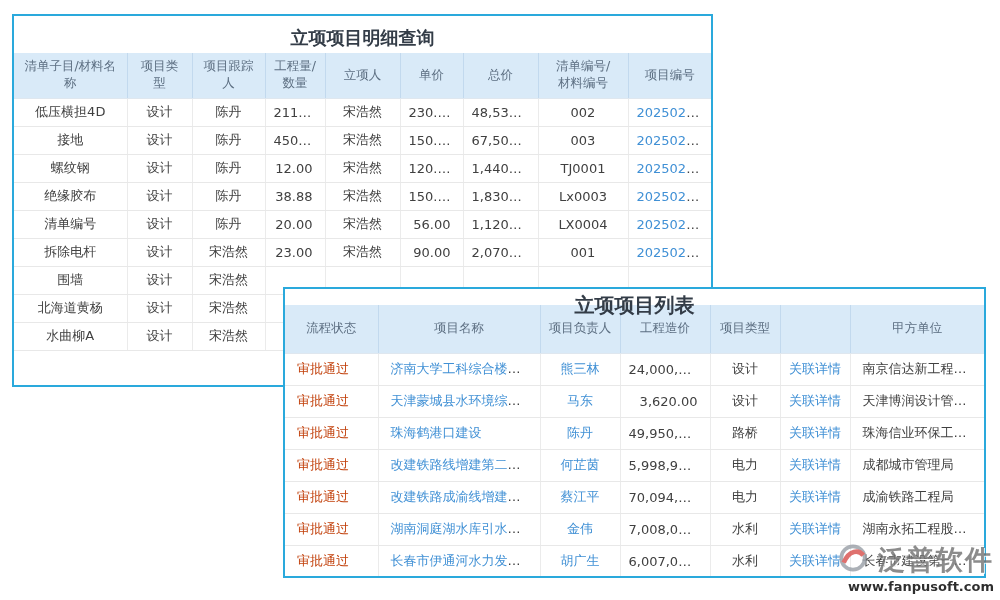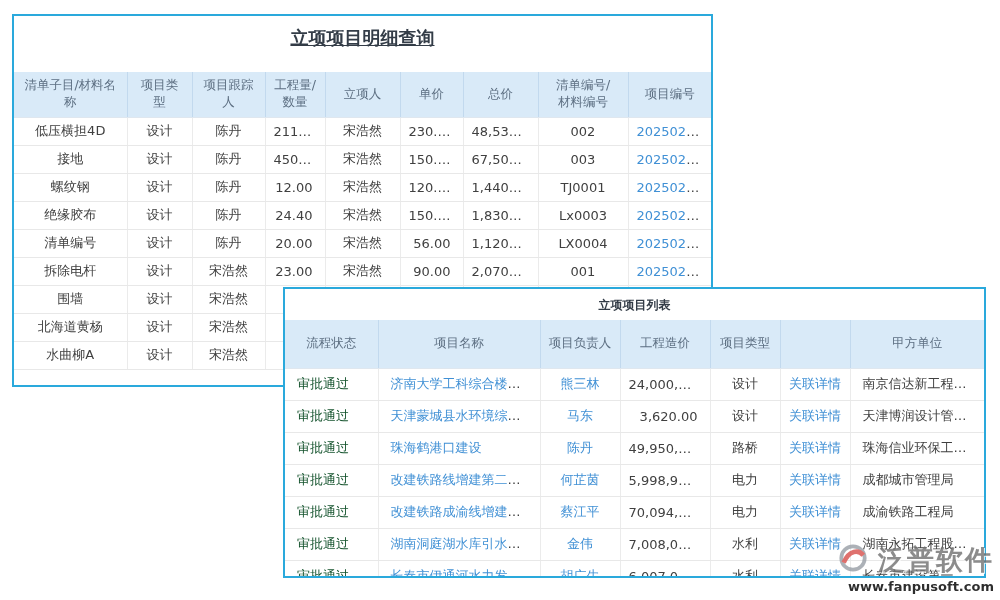--- a/index.html
+++ b/index.html
@@ -2,39 +2,39 @@
 <html><head>
 <meta charset="utf-8">
 <style>
   * { box-sizing: border-box; margin: 0; padding: 0; }
   html, body { width: 1000px; height: 600px; background: #ffffff; overflow: hidden;
     font-family: "DejaVu Sans", "Liberation Sans", sans-serif; }
   .win { position: absolute; background: #fff; border: 2px solid #2aa9dc; overflow: hidden; }
   #win-detail { left: 12px; top: 14px; width: 701px; height: 373px; z-index: 1; }
   #win-list   { left: 283px; top: 287px; width: 703px; height: 291px; z-index: 2; }
   .win-title { text-align: center; font-weight: bold; color: #333c47; background: #fff; }
-  #win-detail .win-title { height: 56px; line-height: 44px; font-size: 18px; text-decoration: underline; }
-  #win-list   .win-title { height: 31px; line-height: 33px; font-size: 12px; }
+  #win-detail .win-title { height: 37px; line-height: 44px; font-size: 18px; }
+  #win-list   .win-title { height: 16px; line-height: 33px; font-size: 20px; }
   table { border-collapse: collapse; table-layout: fixed; width: 100%; }
   th { background: #d9eaf8; color: #5d6f82; font-weight: normal; font-size: 12.5px;
        text-align: center; white-space: pre-line; line-height: 1.35;
        border-right: 1px solid #c2d9ee; border-bottom: 1px solid #dfe7ef; padding: 2px 3px;
        overflow: hidden; }
   th:last-child, td:last-child { border-right: none; margin-left: 29px; }
   td { font-size: 13px; color: #404040; text-align: center;
        border-right: 1px solid #ebebeb; border-bottom: 1px solid #e8e8e8;
        padding: 0 8px; overflow: hidden; white-space: nowrap; text-overflow: ellipsis; }
   #win-detail th { height: 45px; }
   #win-detail td { height: 28px; }
   #win-list th { height: 48px; }
   #win-list td { height: 32px; }
   td.r { text-align: right; padding-right: 12px; }
   td.l { text-align: left; padding-left: 12px; }
   .lnk { color: #4090d5; cursor: pointer; }
-  .status-ok { color: #14532d; cursor: pointer; }
+  .status-ok { color: #c2410c; cursor: pointer; }
   #watermark { position: absolute; right: 6px; bottom: 6px; z-index: 5; opacity: 0.82;
                text-align: right; pointer-events: none; }
   #watermark .wm-row { display: flex; align-items: center; justify-content: flex-end; }
   #watermark .wm-brand { font-size: 27px; font-weight: bold; color: #737373;
                letter-spacing: 2px; text-shadow: 1px 1px 0 #fff; margin-left: 8px; }
   #watermark .wm-url { font-size: 13px; font-weight: bold; color: #000000; margin-top: 1px; }
   #watermark svg { margin-right: 2px; }
 </style>
 </head>
 <body>
@@ -102,21 +102,21 @@
           <td>宋浩然</td>
           <td class="r">120.00</td>
           <td class="r">1,440.00</td>
           <td>TJ0001</td>
           <td><span class="lnk">2025020004</span></td>
         </tr>
         <tr>
           <td>绝缘胶布</td>
           <td>设计</td>
           <td>陈丹</td>
-          <td class="r">24.40</td>
+          <td class="r">38.88</td>
           <td>宋浩然</td>
           <td class="r">150.00</td>
           <td class="r">1,830.00</td>
           <td>Lx0003</td>
           <td><span class="lnk">2025020004</span></td>
         </tr>
         <tr>
           <td>清单编号</td>
           <td>设计</td>
           <td>陈丹</td>

